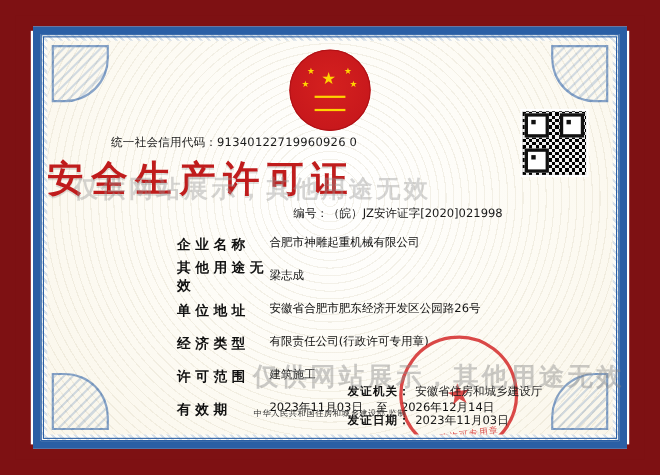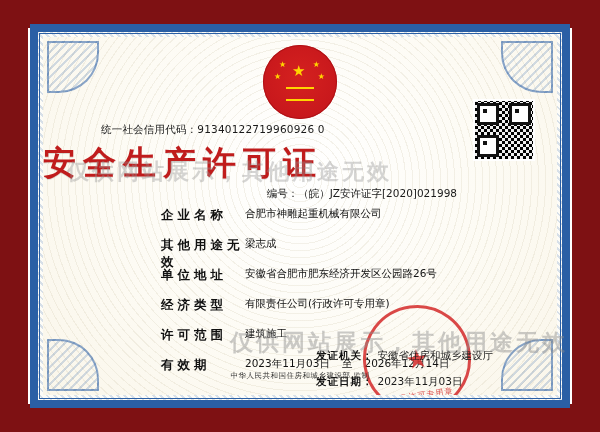--- a/index.html
+++ b/index.html
@@ -123,21 +123,21 @@
   }
 
   
   .cert-no{
     position:absolute;right:100px;top:150px;
     font-size:10.5px;color:#1a1a1a;white-space:nowrap;
   }
 
   
   .fields{position:absolute;left:118px;top:170px;width:330px;}
-  .row{display:flex;align-items:flex-start;height:30px;}
+  .row{display:flex;align-items:center;height:30px;}
   .row .label{
     width:84px;flex:none;
     font-size:12.5px;color:#111;font-weight:bold;
     letter-spacing:4px;
     font-family:"DejaVu Sans","Liberation Sans",sans-serif;
   }
   .row .value{
     flex:1;font-size:10.5px;color:#111;
     padding-bottom:2px;white-space:nowrap;
   }

